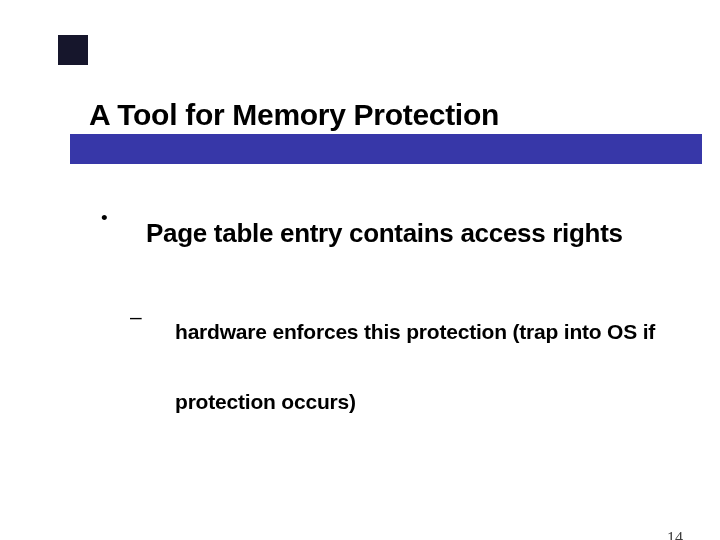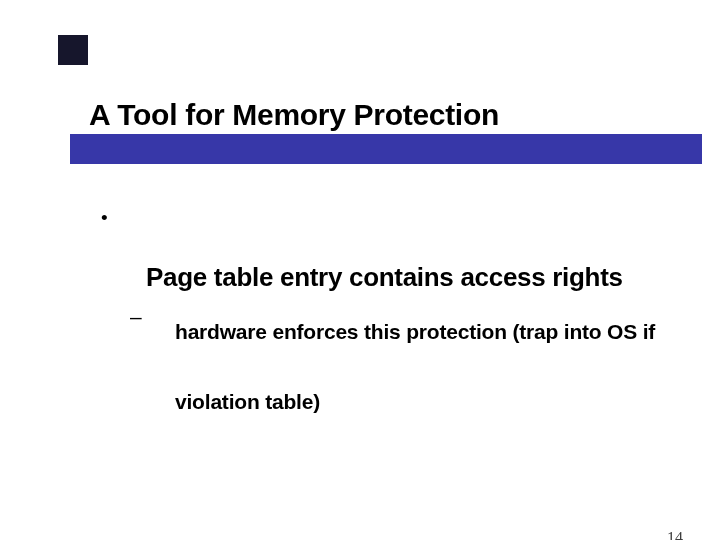--- a/index.html
+++ b/index.html
@@ -55,21 +55,20 @@
     font-size: 19px;
     line-height: 44px;
     flex: 0 0 auto;
   }
   .bullet-l1 .lines {
     font-size: 26px;
     font-weight: 700;
     line-height: 44px;
     letter-spacing: -0.3px;
     white-space: nowrap;
-    margin-top: 44px;
   }
   .bullet-l2 {
     position: absolute;
     left: 70px; top: 237px;
     display: flex;
     align-items: flex-start;
   }
   .bullet-l2 .marker {
     width: 20px;
     font-size: 21px;
@@ -106,19 +105,19 @@
     <span class="marker">•</span>
     <div class="lines">
       <div>Page table entry contains access rights</div>
     </div>
   </div>
 
   <div class="bullet-l2">
     <span class="marker">–</span>
     <div class="lines">
       <div>hardware enforces this protection (trap into OS if</div>
-      <div>violation table)</div>
+      <div>protection occurs)</div>
     </div>
   </div>
 
   <div class="page-number">14</div>
 
 </div>
 
 </body></html>

